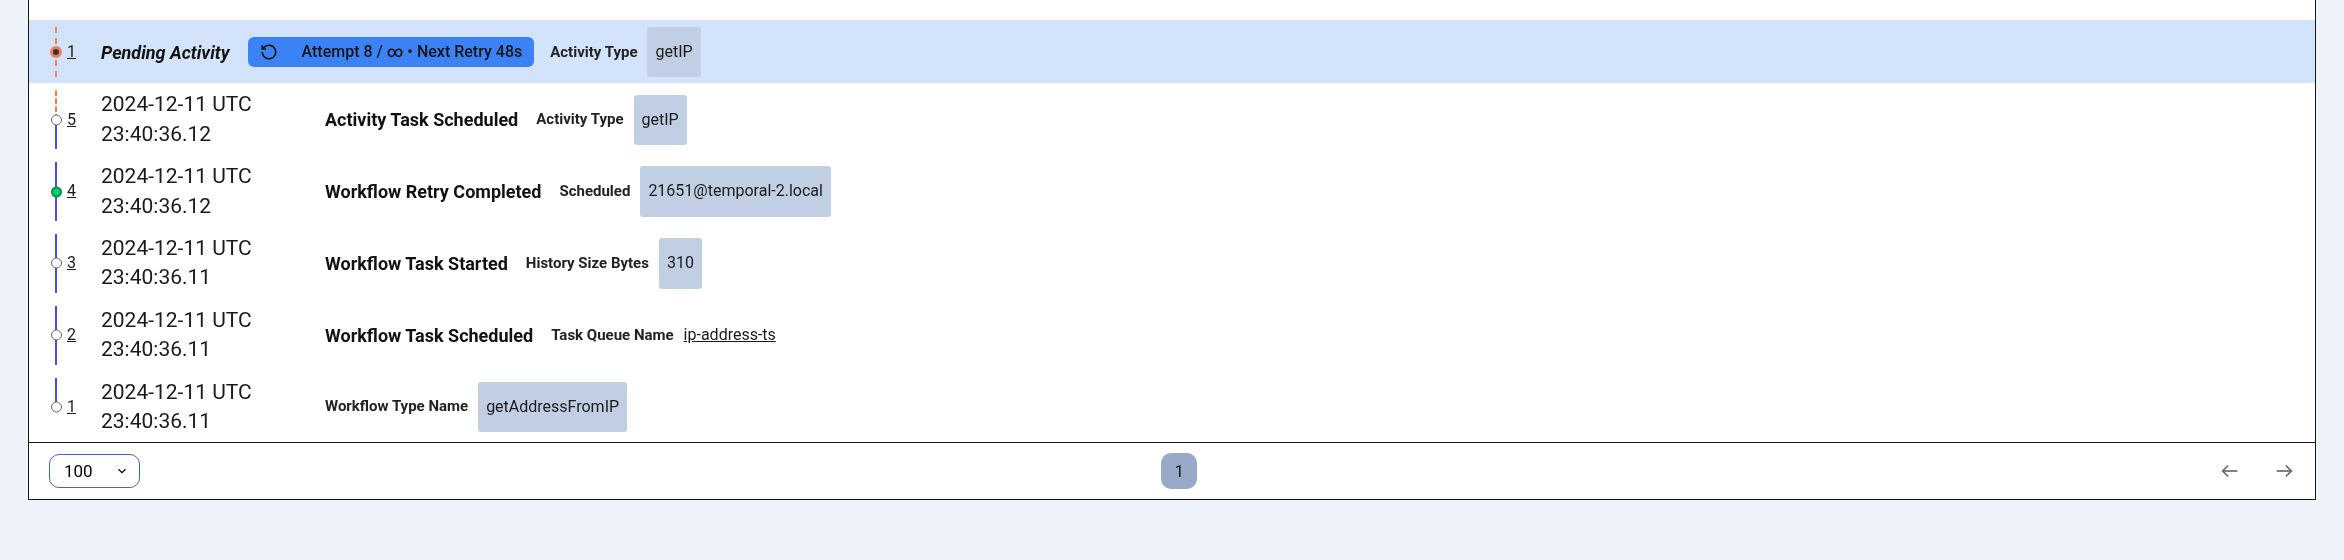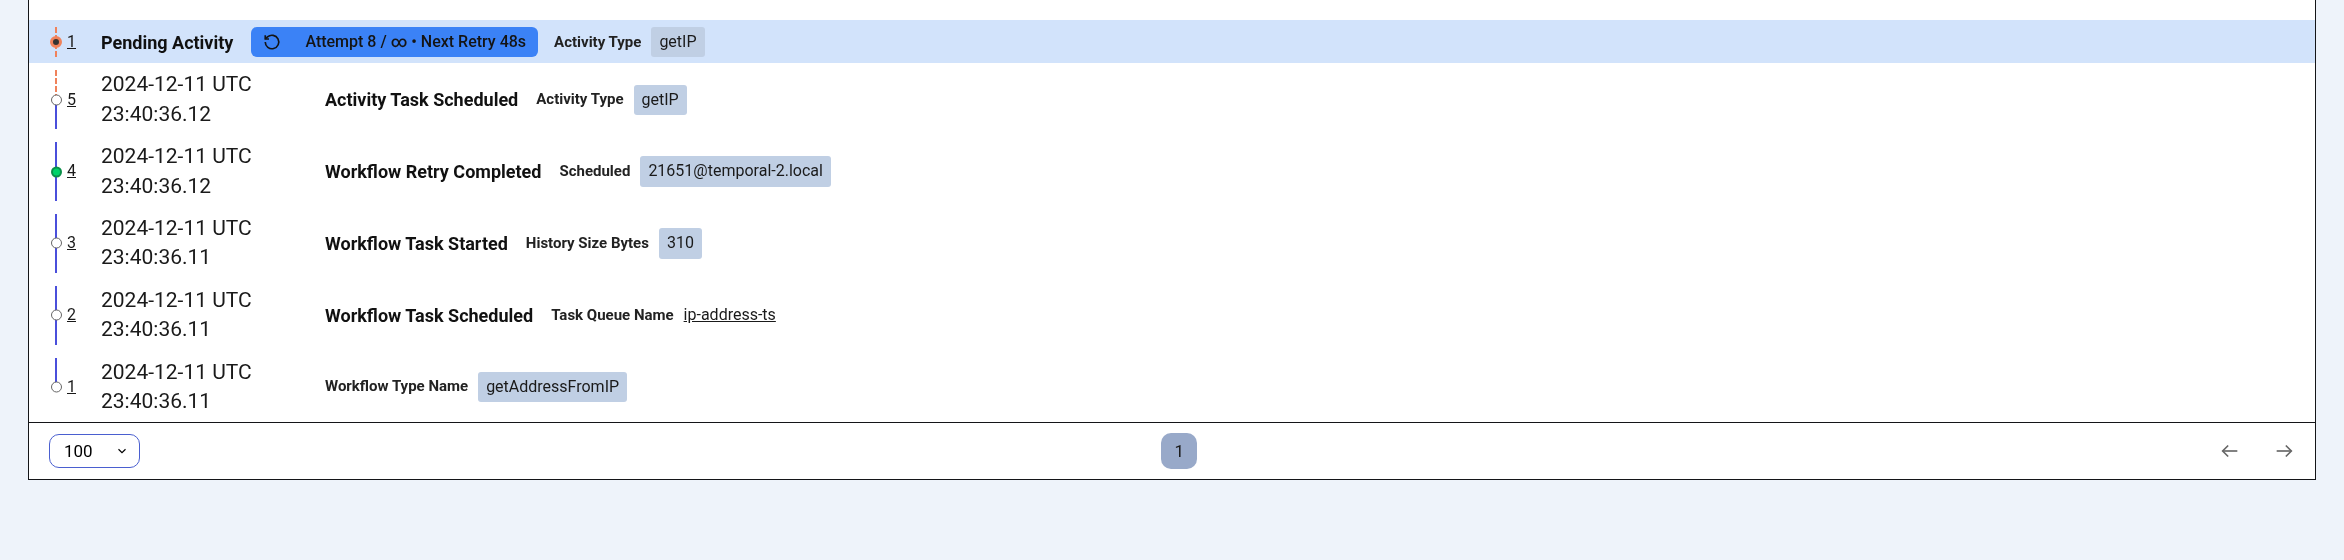--- a/index.html
+++ b/index.html
@@ -101,20 +101,21 @@
       min-width: 224px;
     }
     .title {
       font-weight: 700;
       color: #111;
       font-size: 18px;
       margin-right: 18px;
     }
     .title.pending {
       margin-left: 0;
+      font-style: italic;
     }
     .retry-badge {
       display: inline-flex;
       align-items: center;
       gap: 24px;
       background: #3b82f6;
       color: #141414;
       border-radius: 6px;
       padding: 4px 12px;
       font-size: 16px;
@@ -127,21 +128,21 @@
     }
     .attr-label {
       color: #222;
       font-size: 15px;
       margin-right: 10px;
       font-weight: bold;
     }
     .attr-value {
       background: #c0cfe4;
       color: #1a1a1a;
-      padding: 4px 8px;
+      padding: 14px 8px;
       border-radius: 3px;
       font-size: 16px;
     }
     .attr-value.link {
       background: none;
       text-decoration: underline;
       padding: 0;
     }
     .footer {
       display: flex;

